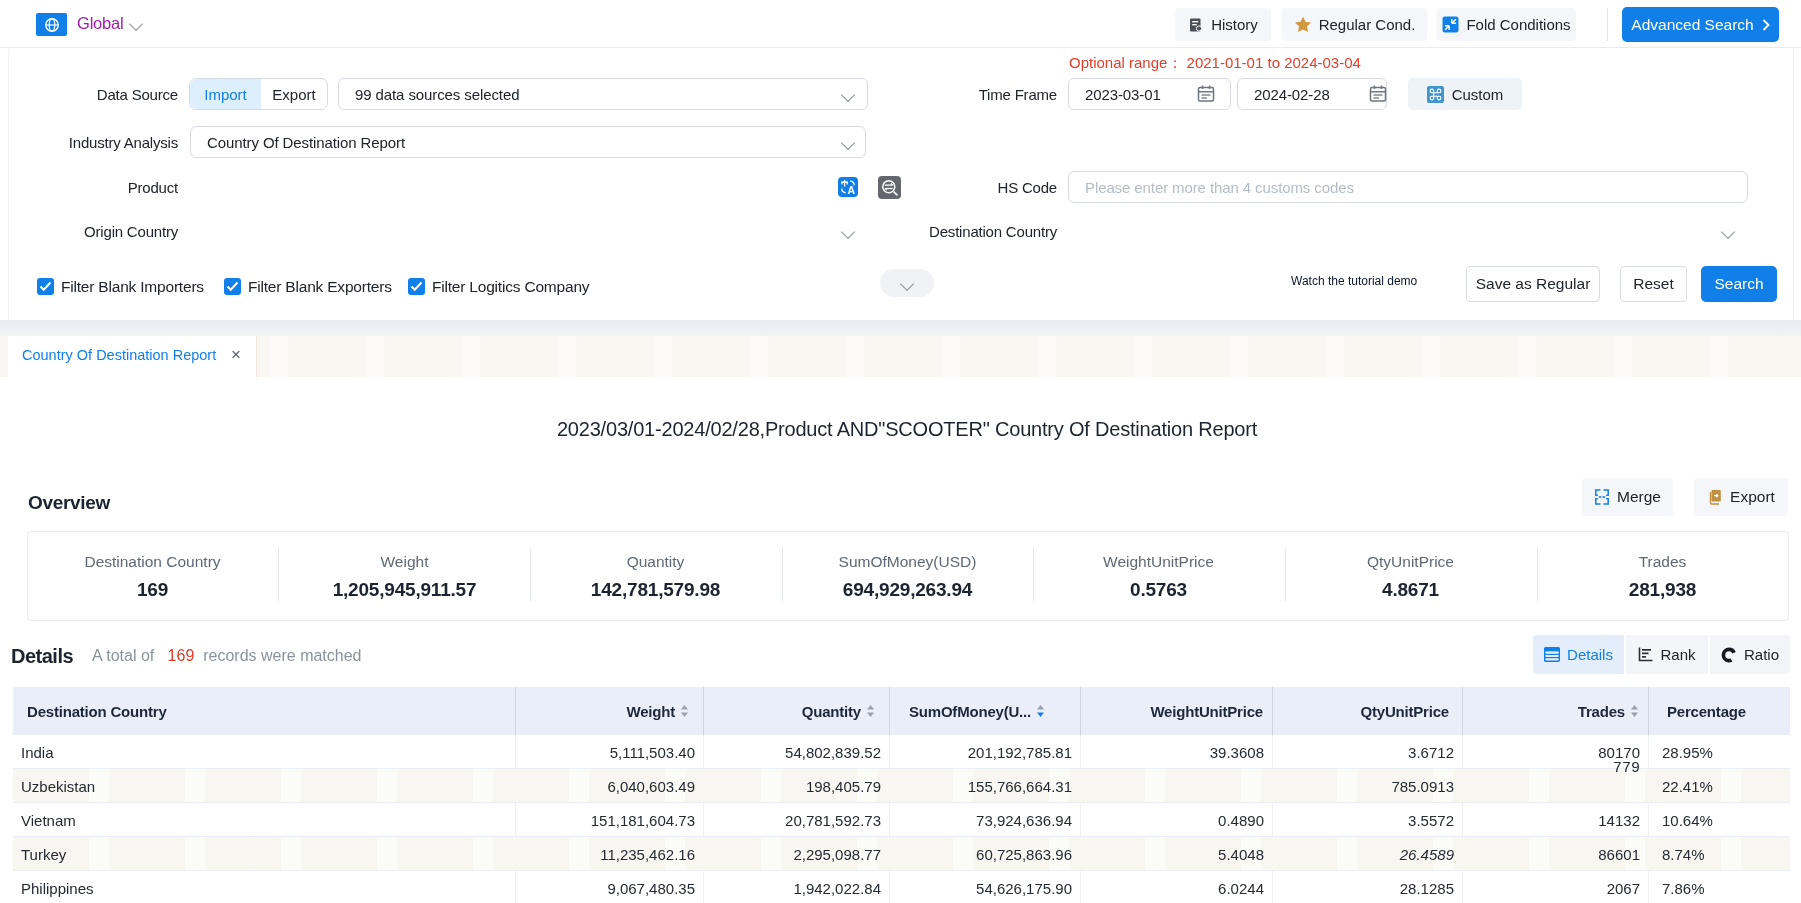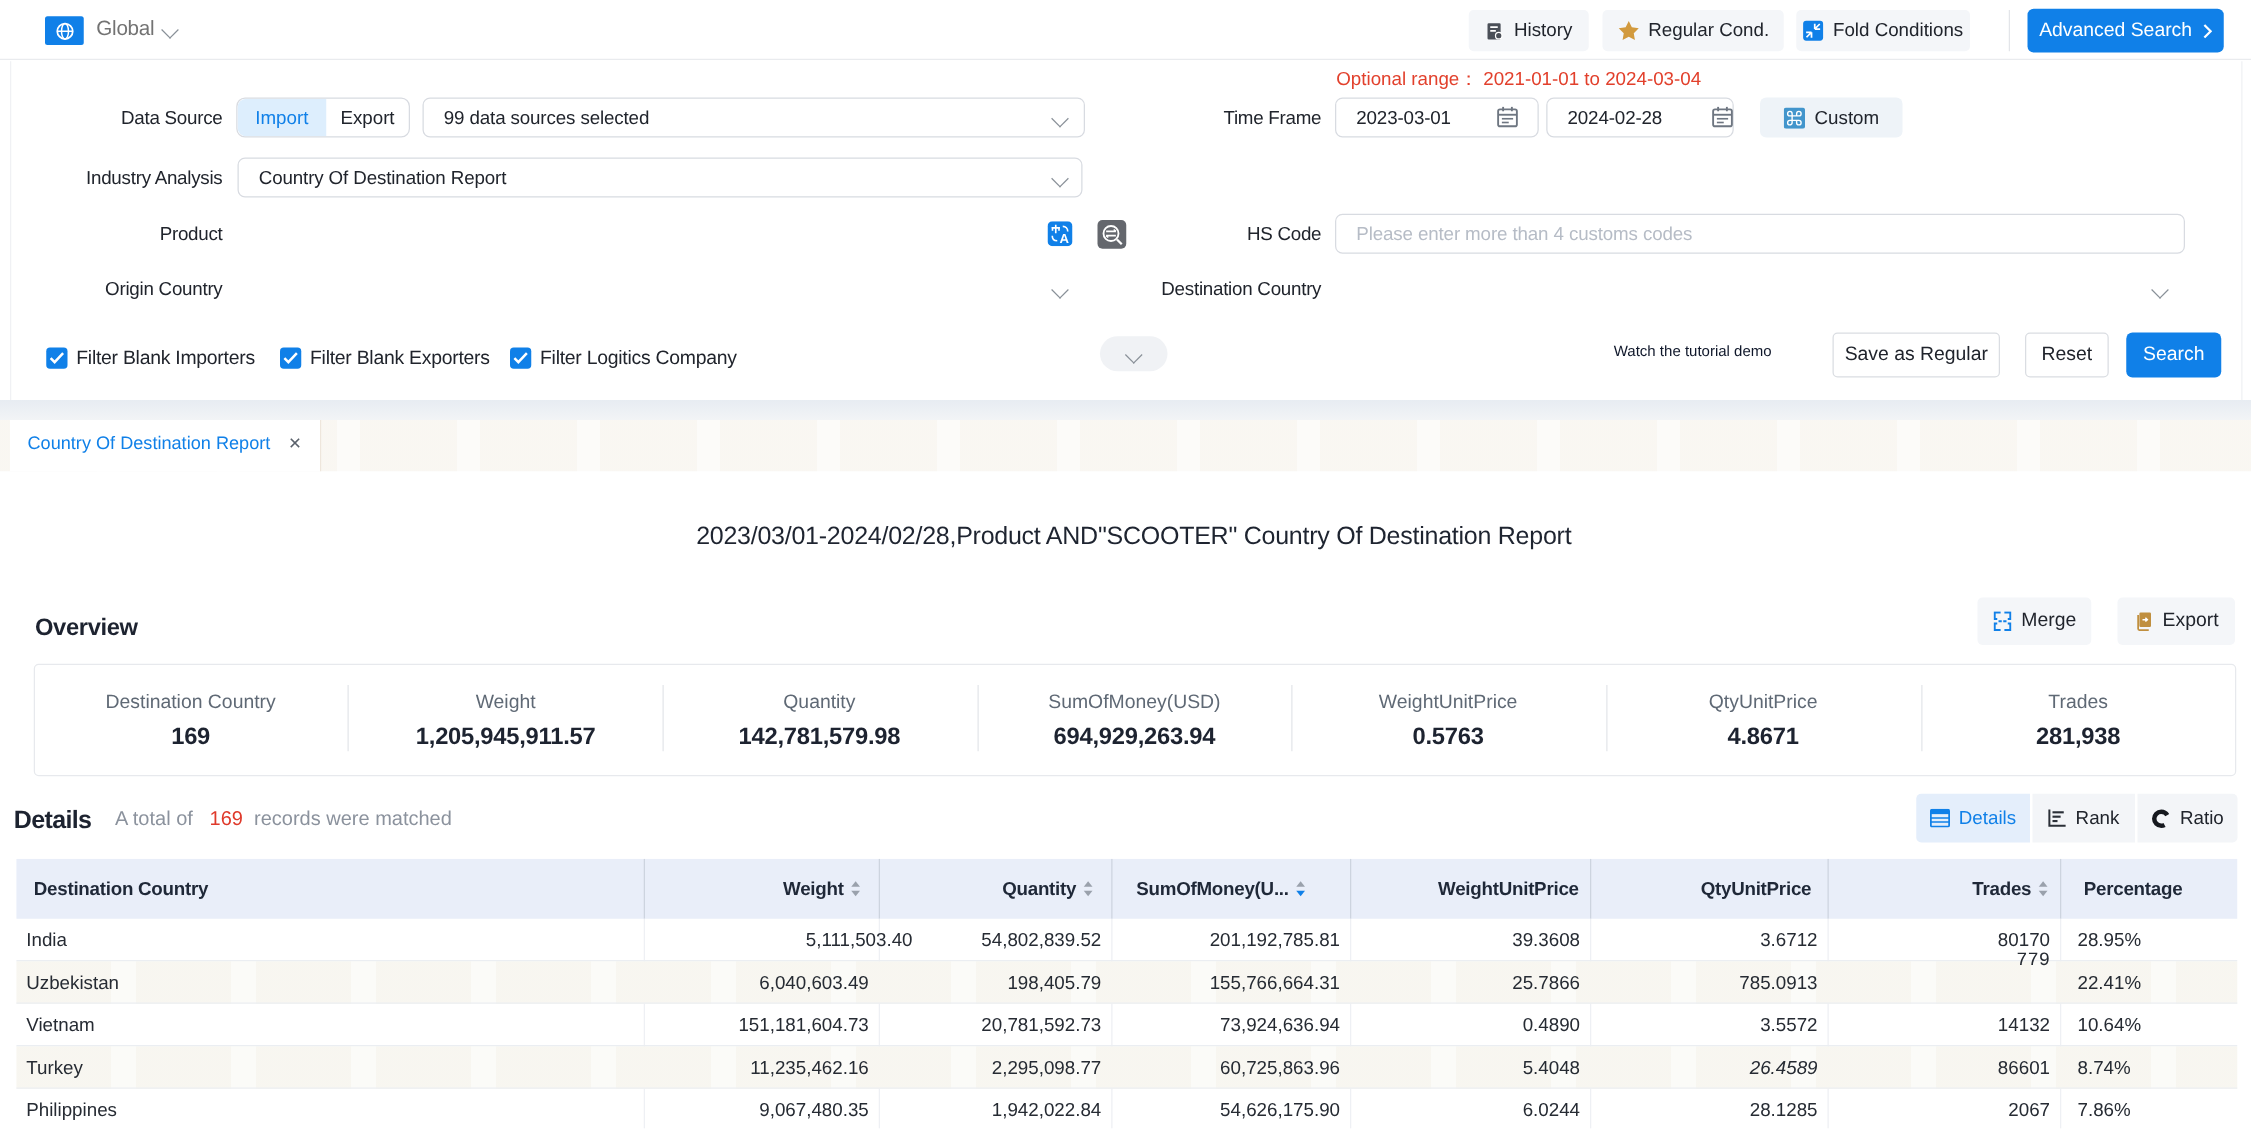--- a/index.html
+++ b/index.html
@@ -30,21 +30,21 @@
 <div id="page">
 
 <div class="abs" id="topbar" style="left:0;top:0;width:1801px;height:48px;border-bottom:1px solid #e9ebee;background:#fff;"></div>
 <div class="abs" style="left:36px;top:13px;width:31px;height:23px;background:#1080e8;border-radius:2px;display:flex;align-items:center;justify-content:center;">
   <svg width="16" height="16" viewBox="0 0 16 16">
         <circle cx="8" cy="8" r="6.2" fill="none" stroke="#fff" stroke-width="1.4"></circle>
         <ellipse cx="8" cy="8" rx="2.8" ry="6.2" fill="none" stroke="#fff" stroke-width="1.2"></ellipse>
         <line x1="1.8" y1="8" x2="14.2" y2="8" stroke="#fff" stroke-width="1.2"></line>
       </svg>
 </div>
-<div class="abs" style="left:77px;top:14px;font-size:16.5px;color:#737373;letter-spacing:-0.2px;">Global</div>
+<div class="abs" style="left:77px;top:14px;font-size:16.5px;color:#a21caf;letter-spacing:-0.2px;">Global</div>
 <div class="chev" style="left:131px;top:19px;"></div>
 
 <div class="gbtn" style="left:1175px;top:8px;width:96px;height:33px;">
   <svg width="16" height="16" viewBox="0 0 16 16">
         <path d="M3 1.5h8.5a1 1 0 0 1 1 1v11a1 1 0 0 1-1 1H3a1 1 0 0 1-1-1v-11a1 1 0 0 1 1-1z" fill="#4a4f58"></path>
         <rect x="4.2" y="4" width="6" height="1.4" fill="#fff"></rect>
         <rect x="4.2" y="7" width="4.5" height="1.4" fill="#fff"></rect>
         <circle cx="11" cy="11.5" r="2.6" fill="#4a4f58" stroke="#fff" stroke-width="1"></circle>
       </svg>
   <span>History</span>
@@ -301,33 +301,32 @@
   <div class="abs" style="left:1635px;top:48px;width:1px;height:168px;background:#eef0f4;"></div>
 
   <div class="abs rowalt" style="left:0;top:82px;width:1777px;height:34px;"></div>
   <div class="abs rowalt" style="left:0;top:150px;width:1777px;height:34px;"></div>
   <div class="abs" style="left:0;top:81px;width:1777px;height:1px;background:#ebeef2;"></div>
   <div class="abs" style="left:0;top:115px;width:1777px;height:1px;background:#ebeef2;"></div>
   <div class="abs" style="left:0;top:149px;width:1777px;height:1px;background:#ebeef2;"></div>
   <div class="abs" style="left:0;top:183px;width:1777px;height:1px;background:#ebeef2;"></div>
 
   <div class="td" style="left:8px;top:48px;">India</div>
-  <div class="td num" style="left:502px;top:48px;width:188px;margin-left:35px;">5,111,503.40</div>
+  <div class="td num" style="left:502px;top:48px;width:188px;">5,111,503.40</div>
   <div class="td num" style="left:690px;top:48px;width:186px;">54,802,839.52</div>
   <div class="td num" style="left:876px;top:48px;width:191px;">201,192,785.81</div>
   <div class="td num" style="left:1067px;top:48px;width:192px;">39.3608</div>
   <div class="td num" style="left:1259px;top:48px;width:190px;">3.6712</div>
   <div class="td num" style="left:1449px;top:48px;width:186px;">80170</div>
   <div class="td" style="left:1649px;top:48px;">28.95%</div>
 
   <div class="td" style="left:8px;top:82px;">Uzbekistan</div>
   <div class="td num" style="left:502px;top:82px;width:188px;">6,040,603.49</div>
   <div class="td num" style="left:690px;top:82px;width:186px;">198,405.79</div>
   <div class="td num" style="left:876px;top:82px;width:191px;">155,766,664.31</div>
-  <div class="td num" style="left:1067px;top:82px;width:192px;">25.7866</div>
   <div class="td num" style="left:1259px;top:82px;width:190px;">785.0913</div>
   <div class="td num" style="left:1449px;top:64px;width:186px;font-family:Liberation Mono, monospace;">779</div>
   <div class="td" style="left:1649px;top:82px;">22.41%</div>
 
   <div class="td" style="left:8px;top:116px;">Vietnam</div>
   <div class="td num" style="left:502px;top:116px;width:188px;">151,181,604.73</div>
   <div class="td num" style="left:690px;top:116px;width:186px;">20,781,592.73</div>
   <div class="td num" style="left:876px;top:116px;width:191px;">73,924,636.94</div>
   <div class="td num" style="left:1067px;top:116px;width:192px;">0.4890</div>
   <div class="td num" style="left:1259px;top:116px;width:190px;">3.5572</div>

